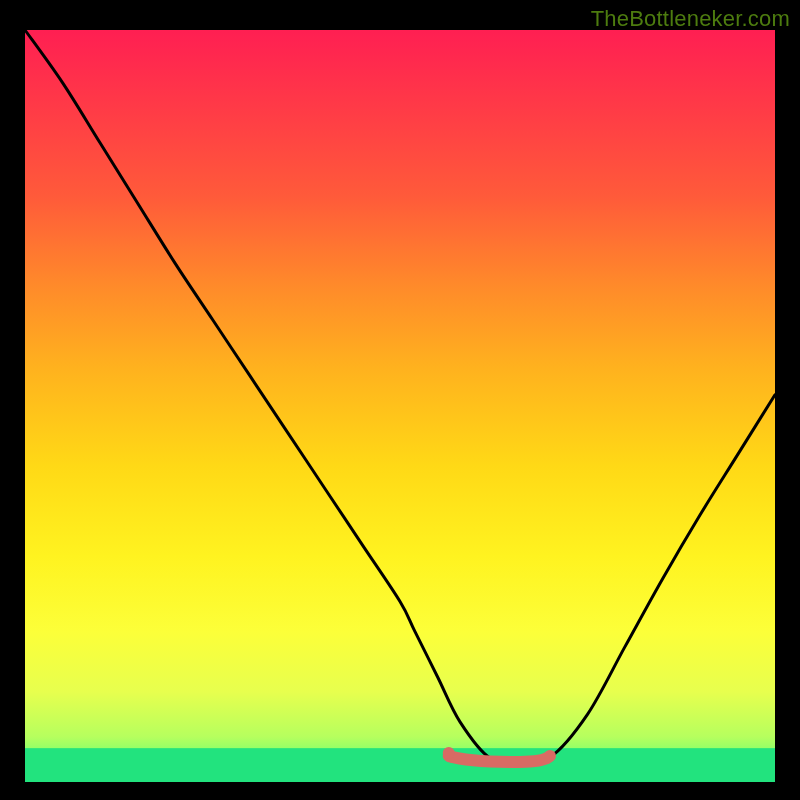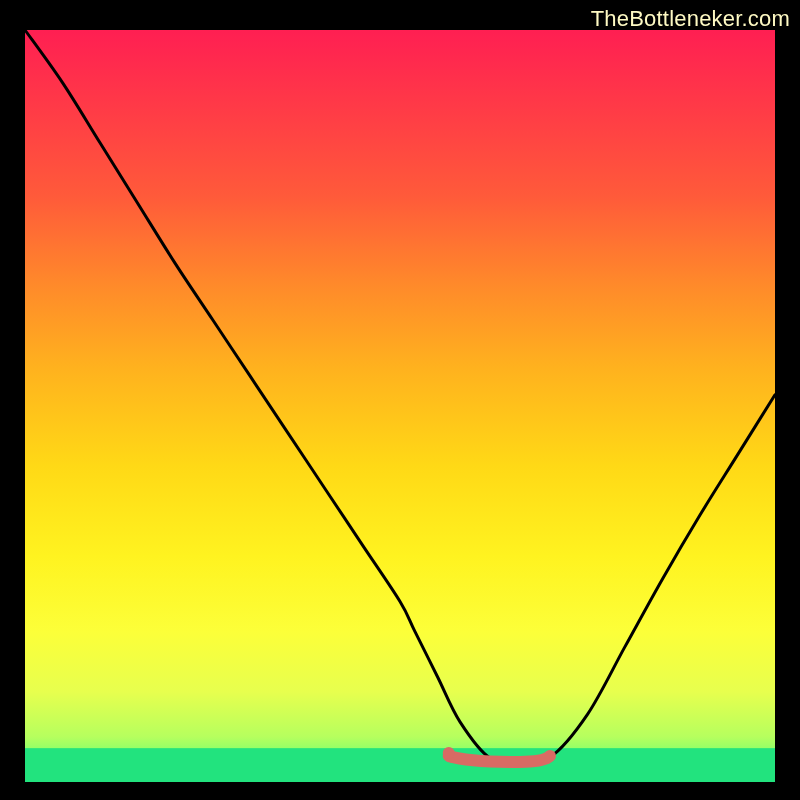--- a/index.html
+++ b/index.html
@@ -12,21 +12,21 @@
   }
   .chart-wrapper {
     position: relative;
     width: 800px;
     height: 800px;
   }
   .attribution {
     position: absolute;
     top: 6px;
     right: 10px;
-    color: #fef9c3;
+    color: #4d7c0f;
     font-family: Arial, Helvetica, sans-serif;
     font-size: 22px;
     font-weight: 500;
     letter-spacing: 0.2px;
     z-index: 10;
     text-align: right;
   }
   svg {
     position: absolute;
     top: 0;

